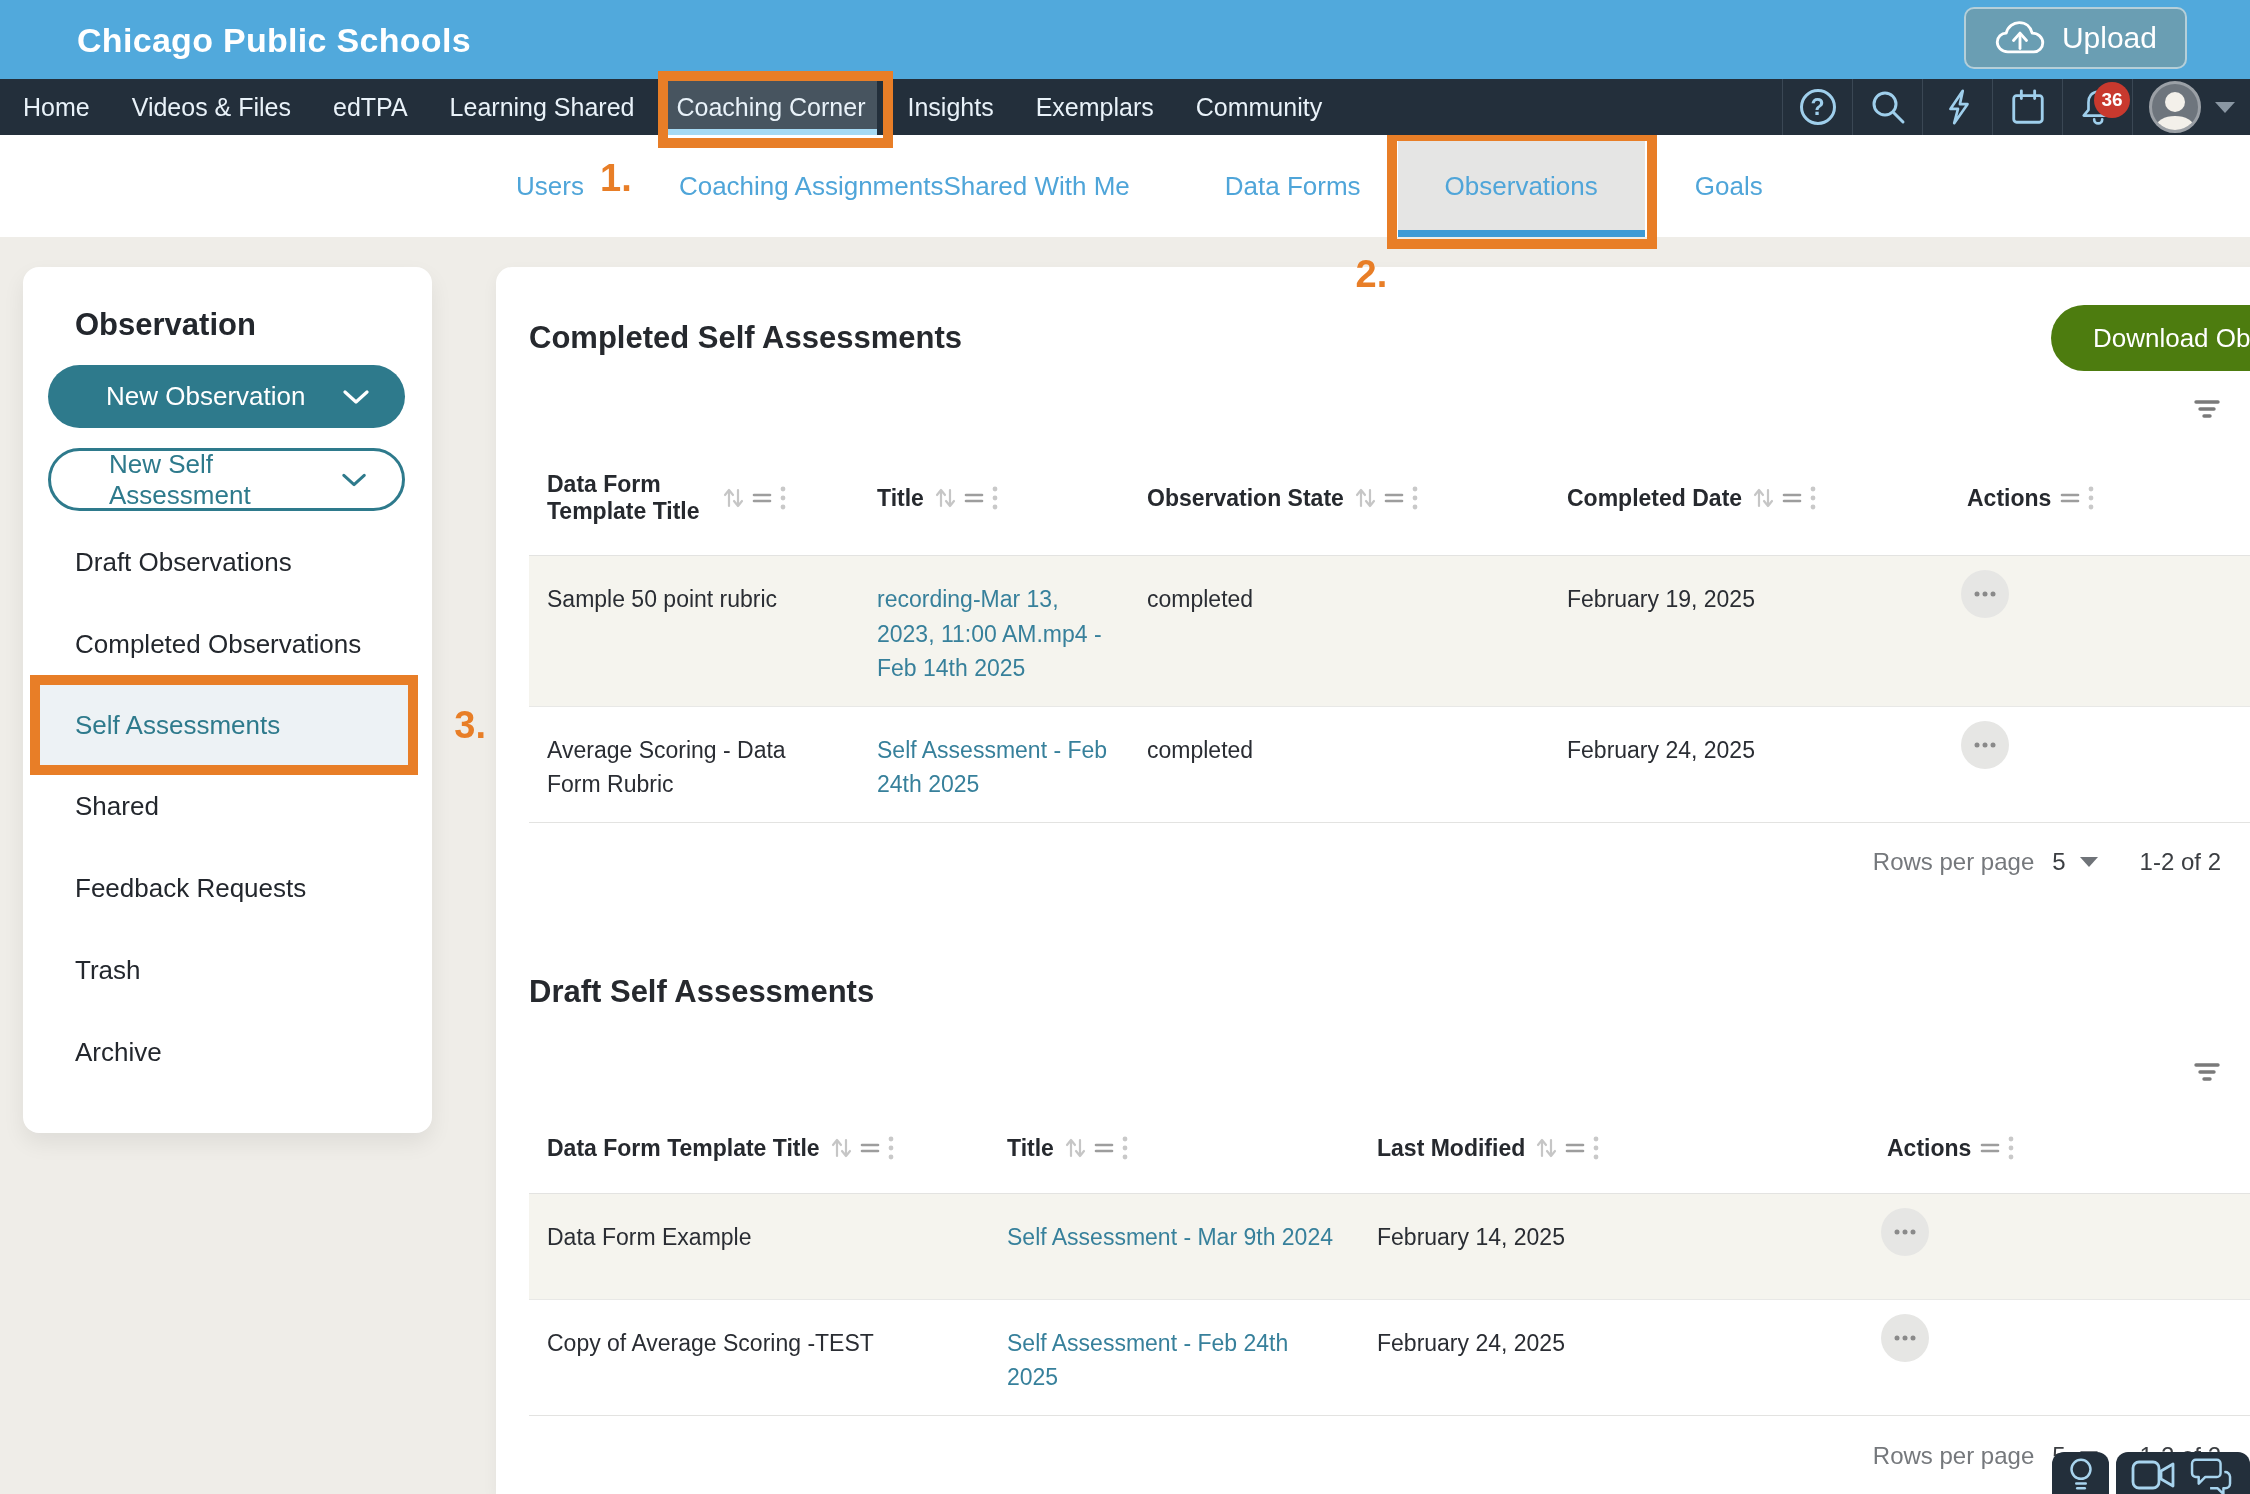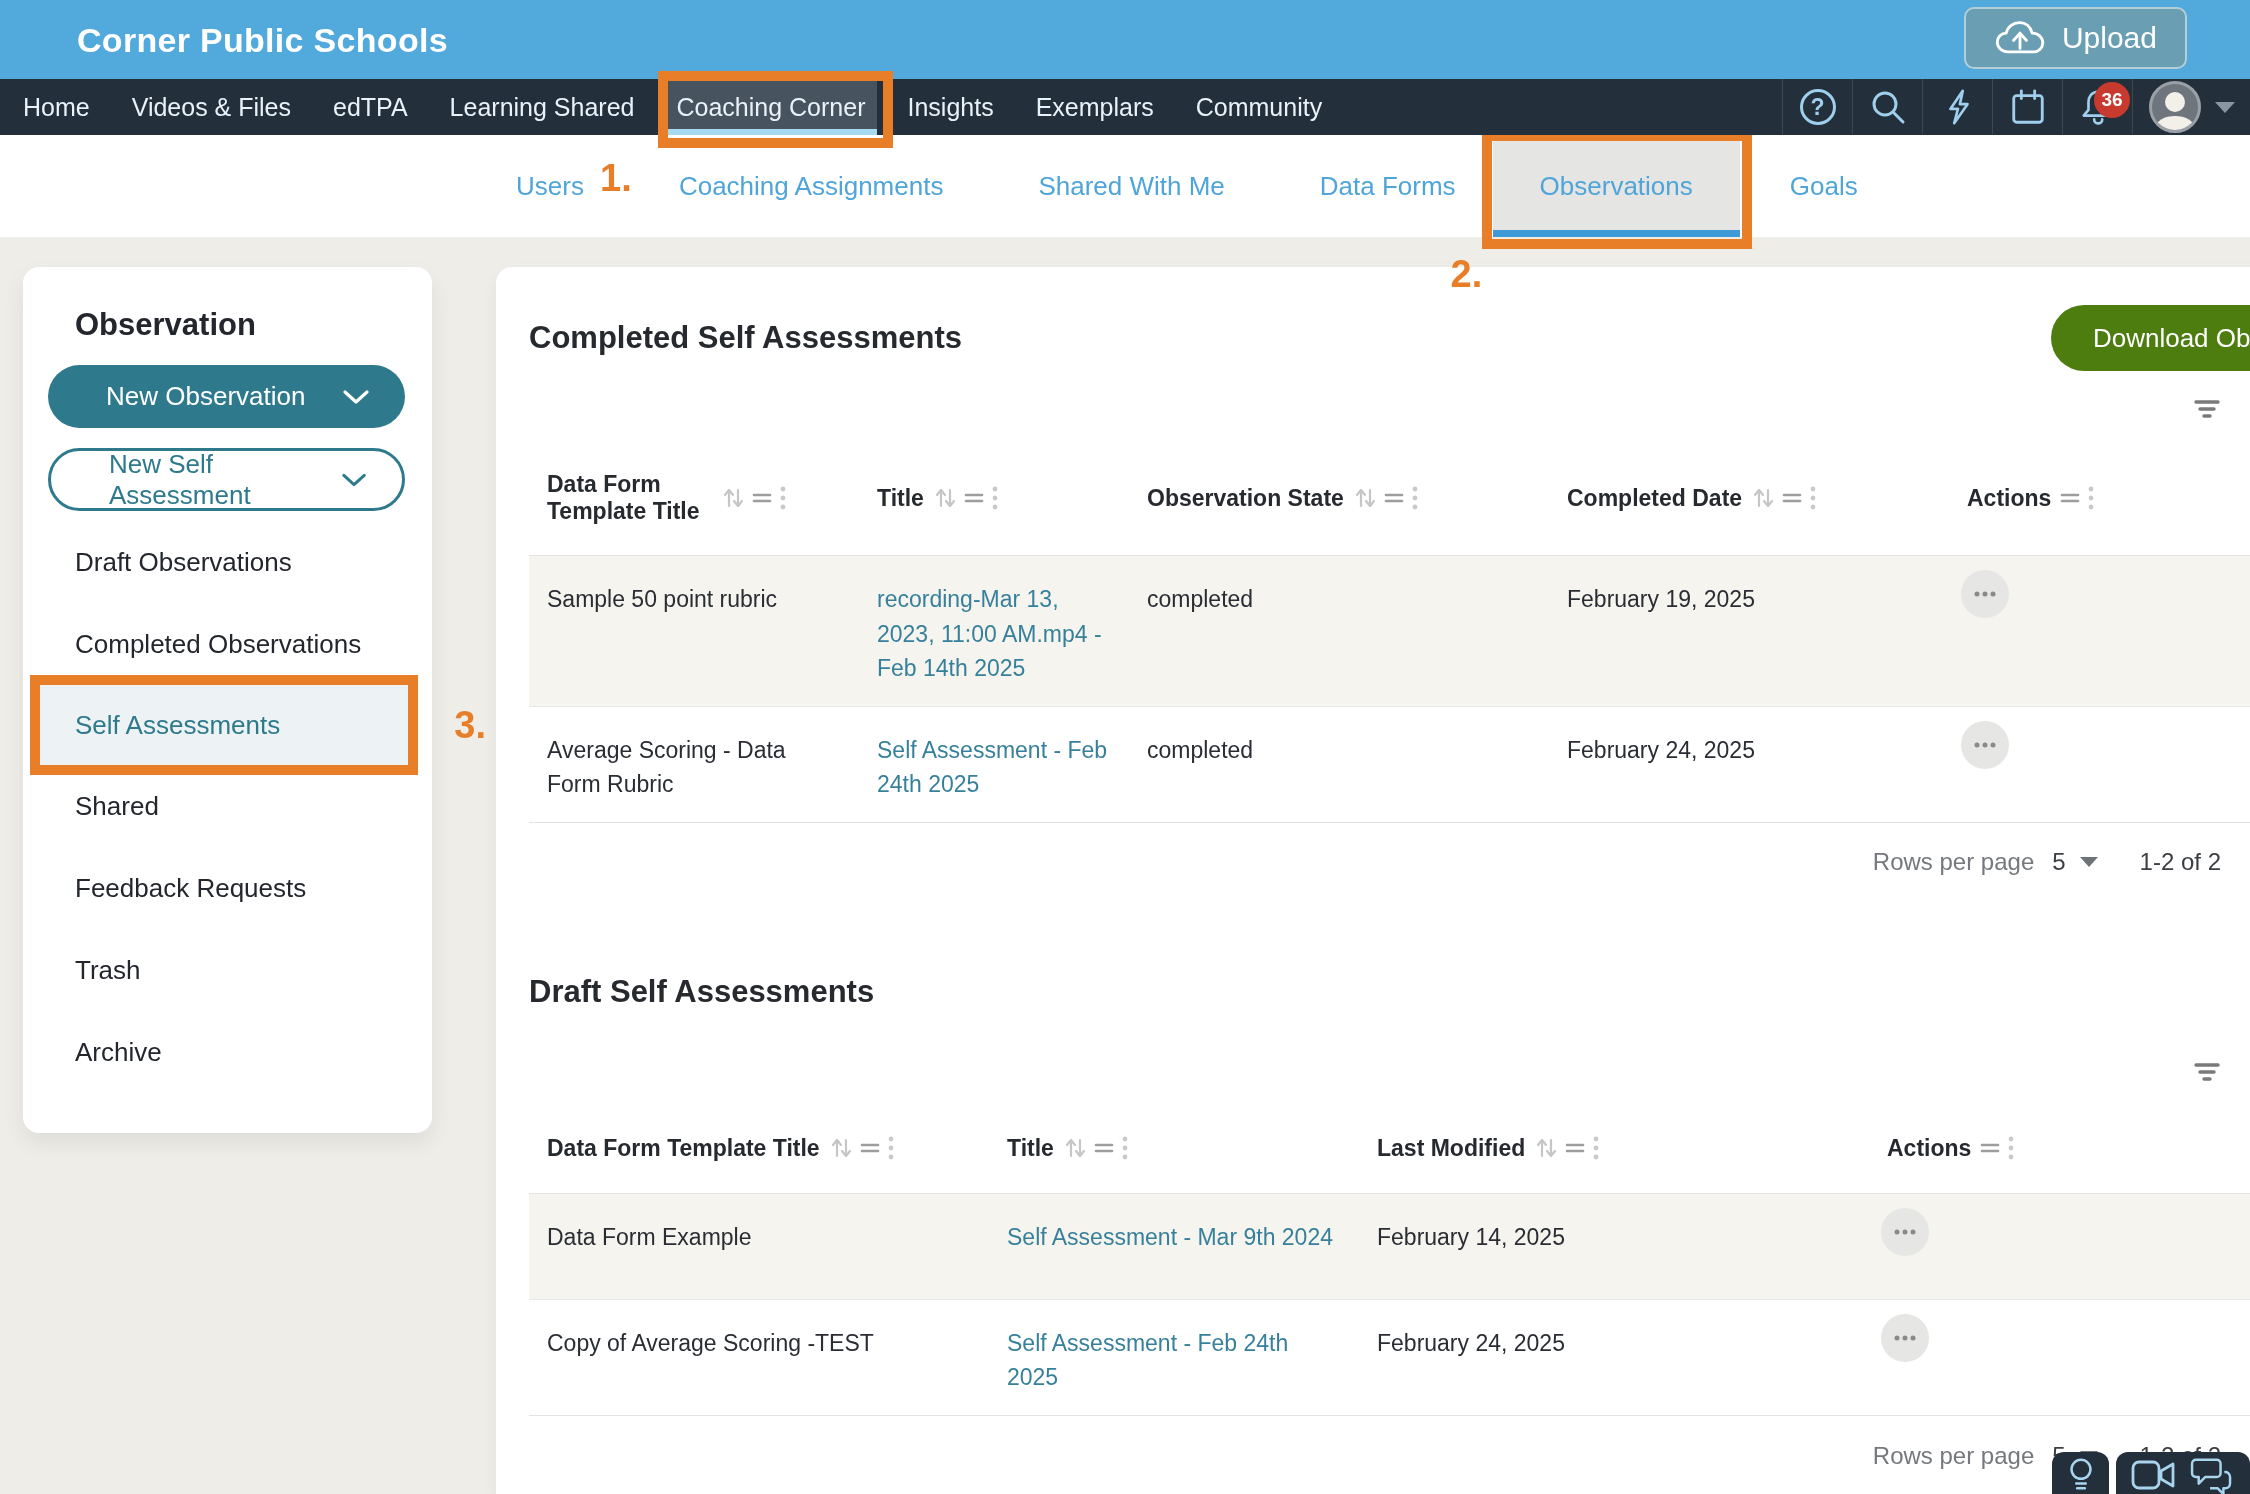--- a/index.html
+++ b/index.html
@@ -44,21 +44,21 @@
   .avatar::after { content:""; position:absolute; left:50%; bottom:-8px; transform:translateX(-50%);
             width:38px; height:22px; border-radius:50% 50% 0 0; background:#F3F0EA; }
   .caret-down { width:0; height:0; border-left:10px solid transparent; border-right:10px solid transparent;
             border-top:11px solid #8A97A3; }
 
   
   .sub-nav { position:absolute; left:0; top:135px; width:100%; height:102px; background:#FFFFFF; 
              display:flex; align-items:stretch; z-index:2; }
   .tab { display:flex; align-items:center; color:#4FA5D9; font-size:26px; cursor:pointer;
          position:relative; white-space:nowrap; }
-  .tab.t0 { margin-left:516px; } .tab.t1 { margin-left:95px; } .tab.t2 { margin-left:95px; }
+  .tab.t0 { margin-left:516px; } .tab.t1 { margin-left:95px; } .tab.t2 { }
   .tab.t3 { margin-left:95px; }  .tab.t5 { margin-left:50px; }
   .tab.active { margin-left:37px; padding:0 47px; background:#E5E5E4; }
   .tab-underline { position:absolute; left:0; right:0; bottom:0; height:7px; background:#3E9AD6; }
 
   
   .frame { position:absolute; border:10px solid #E87E27; z-index:6; pointer-events:none; }
   .frame.nav-frame { top:-8px; bottom:-13px; left:-6px; right:-16px; }
   .frame.tab-frame { top:-4px; bottom:-12px; left:-11px; right:-12px; }
   .frame.sb-frame  { inset:-10px; }
   .step-label { color:#E87E27; font-size:38px; font-weight:700; z-index:6; }
@@ -133,21 +133,21 @@
   .fab2 { left:2116px; width:134px; border-radius:12px 12px 0 0; }
 
   svg { display:block; }
 </style>
 </head>
 <body>
 
 <div class="screen">
 
   <header class="top-bar">
-    <div class="brand">Corner Public Schools</div>
+    <div class="brand">Chicago Public Schools</div>
     <div class="upload-btn">
       <span>
         <svg width="52" height="38" viewBox="0 0 64 46" fill="none" stroke="#FFFFFF" stroke-width="3.5" stroke-linecap="round" stroke-linejoin="round">
           <path d="M17 40 C9 40 4 34 4 28 C4 22 9 17 15 17 C17 9 24 4 31 4 C39 4 45 9 47 17 C54 17 60 22 60 29 C60 35 55 40 49 40 Z"></path>
           <line x1="32" y1="36" x2="32" y2="18"></line>
           <polyline points="24,26 32,17 40,26"></polyline>
         </svg>
       </span>
       <span>Upload</span>
     </div>

